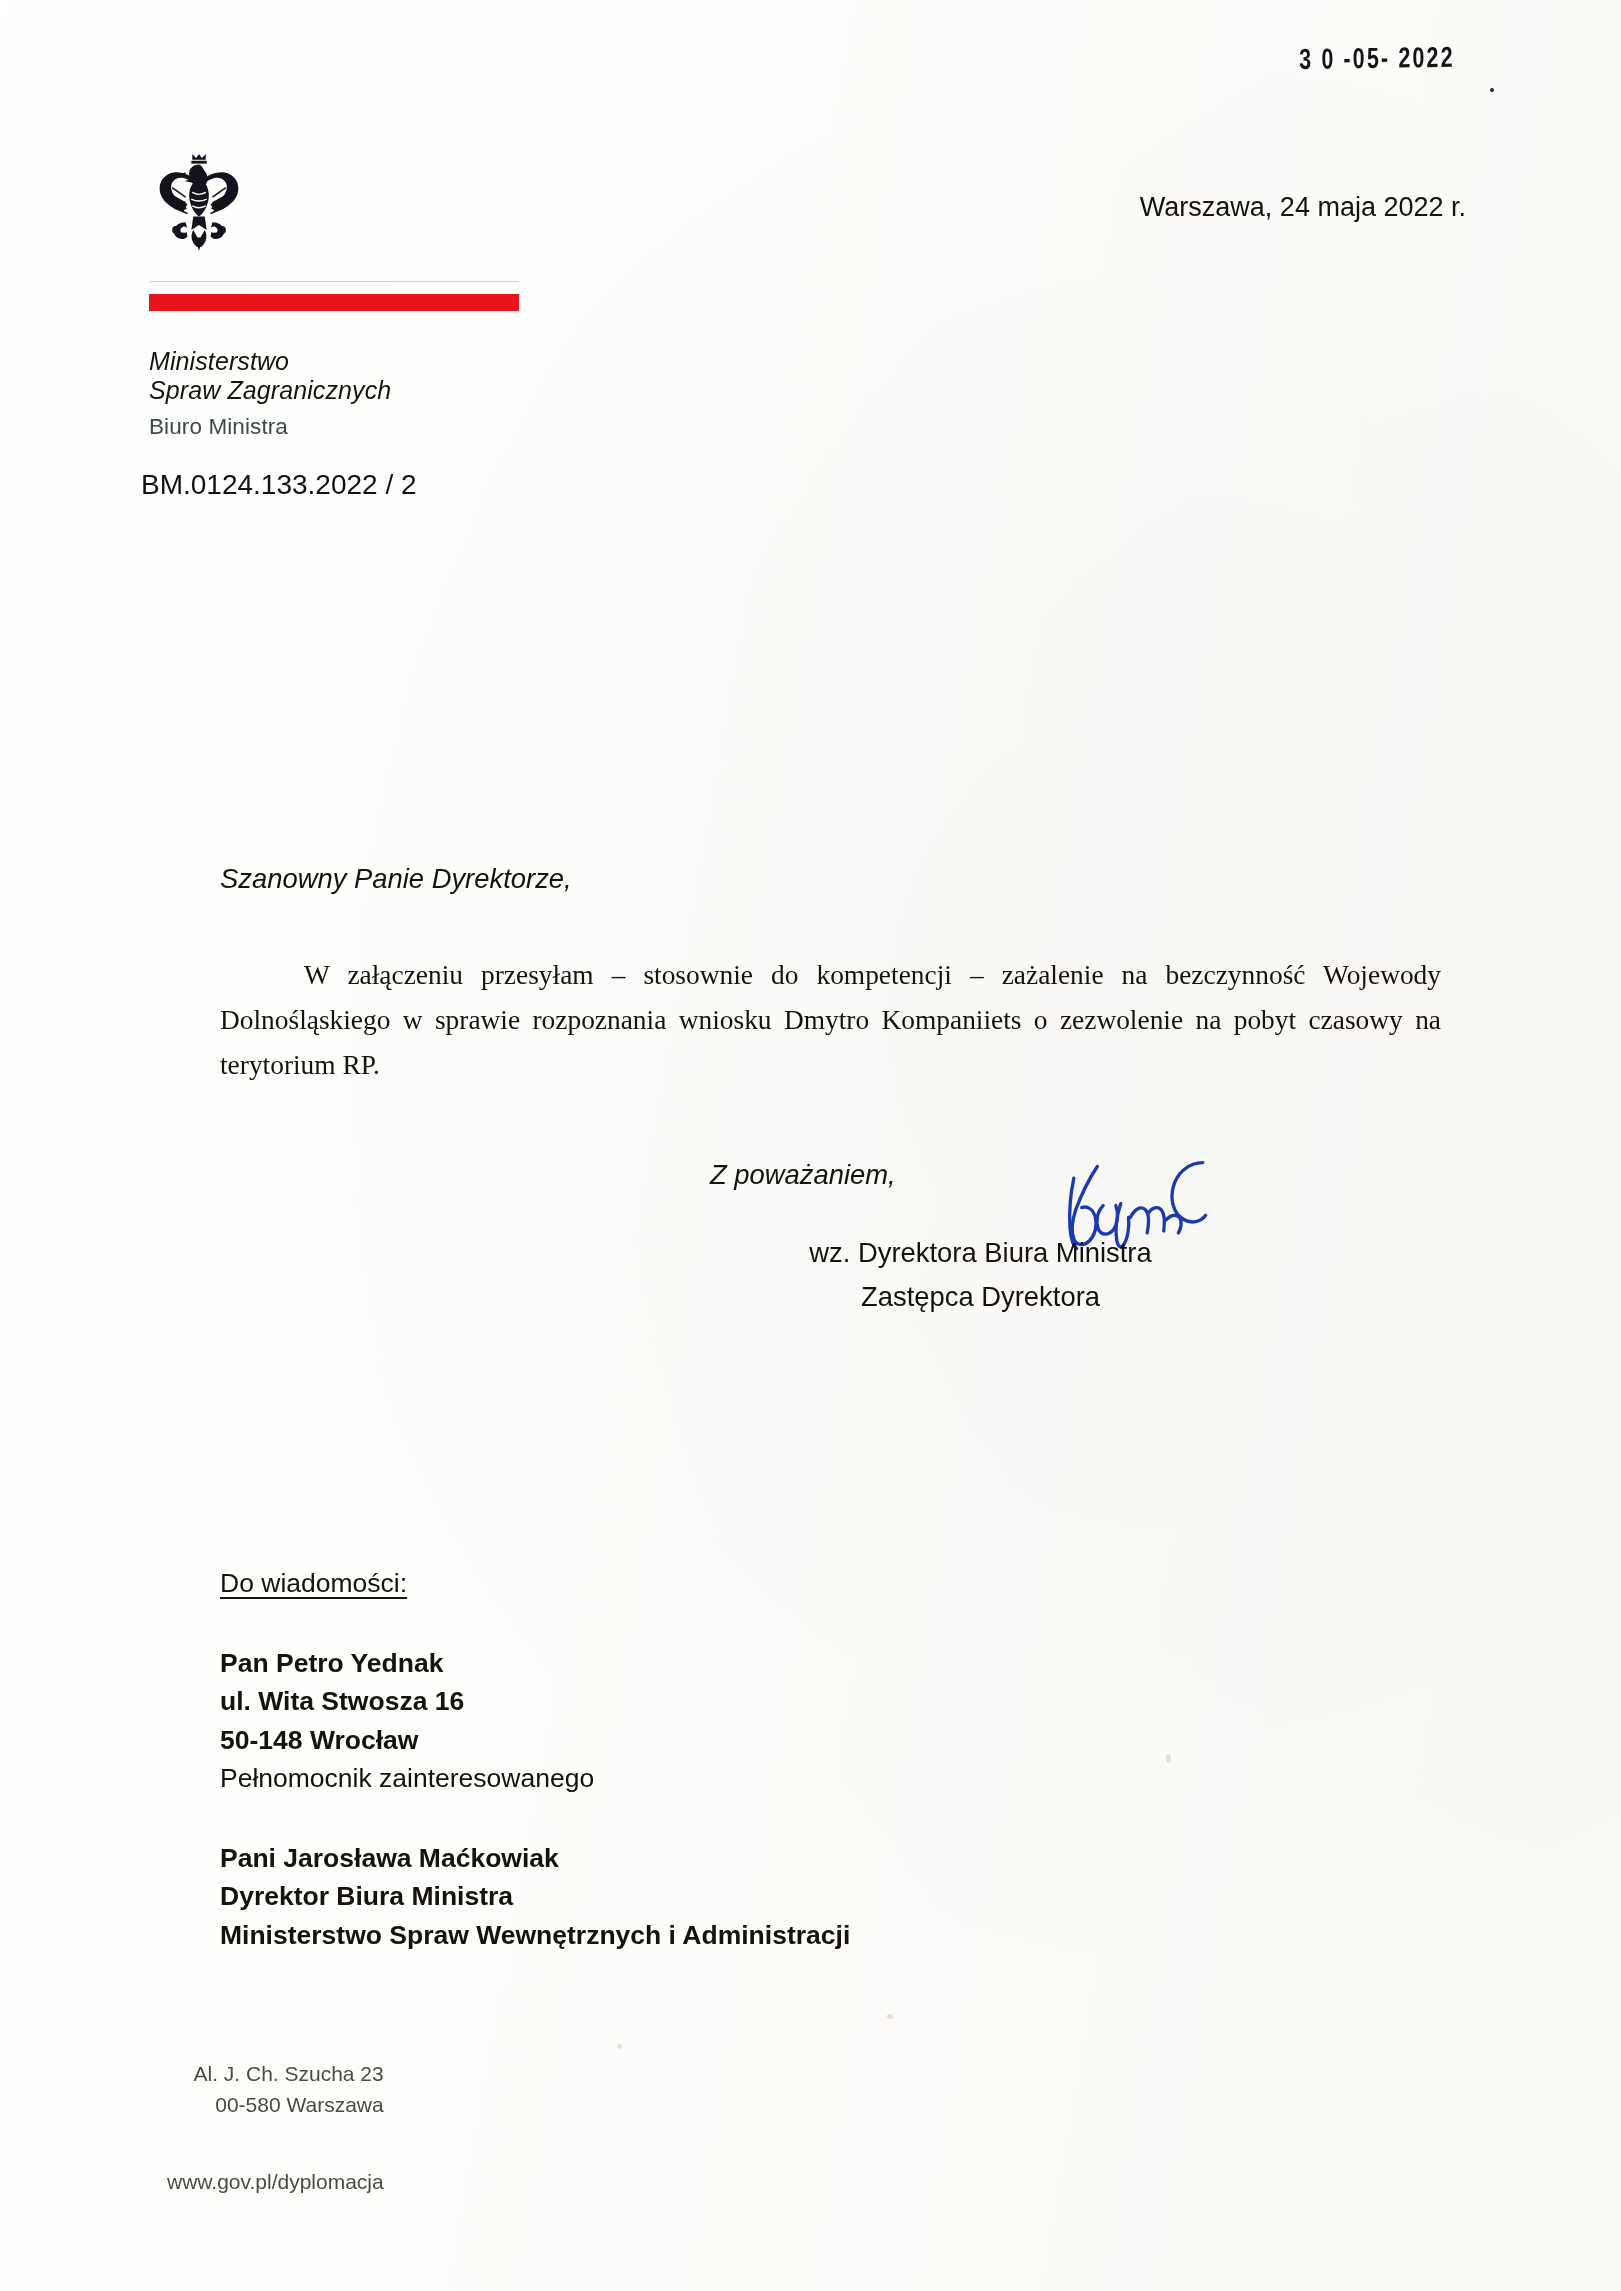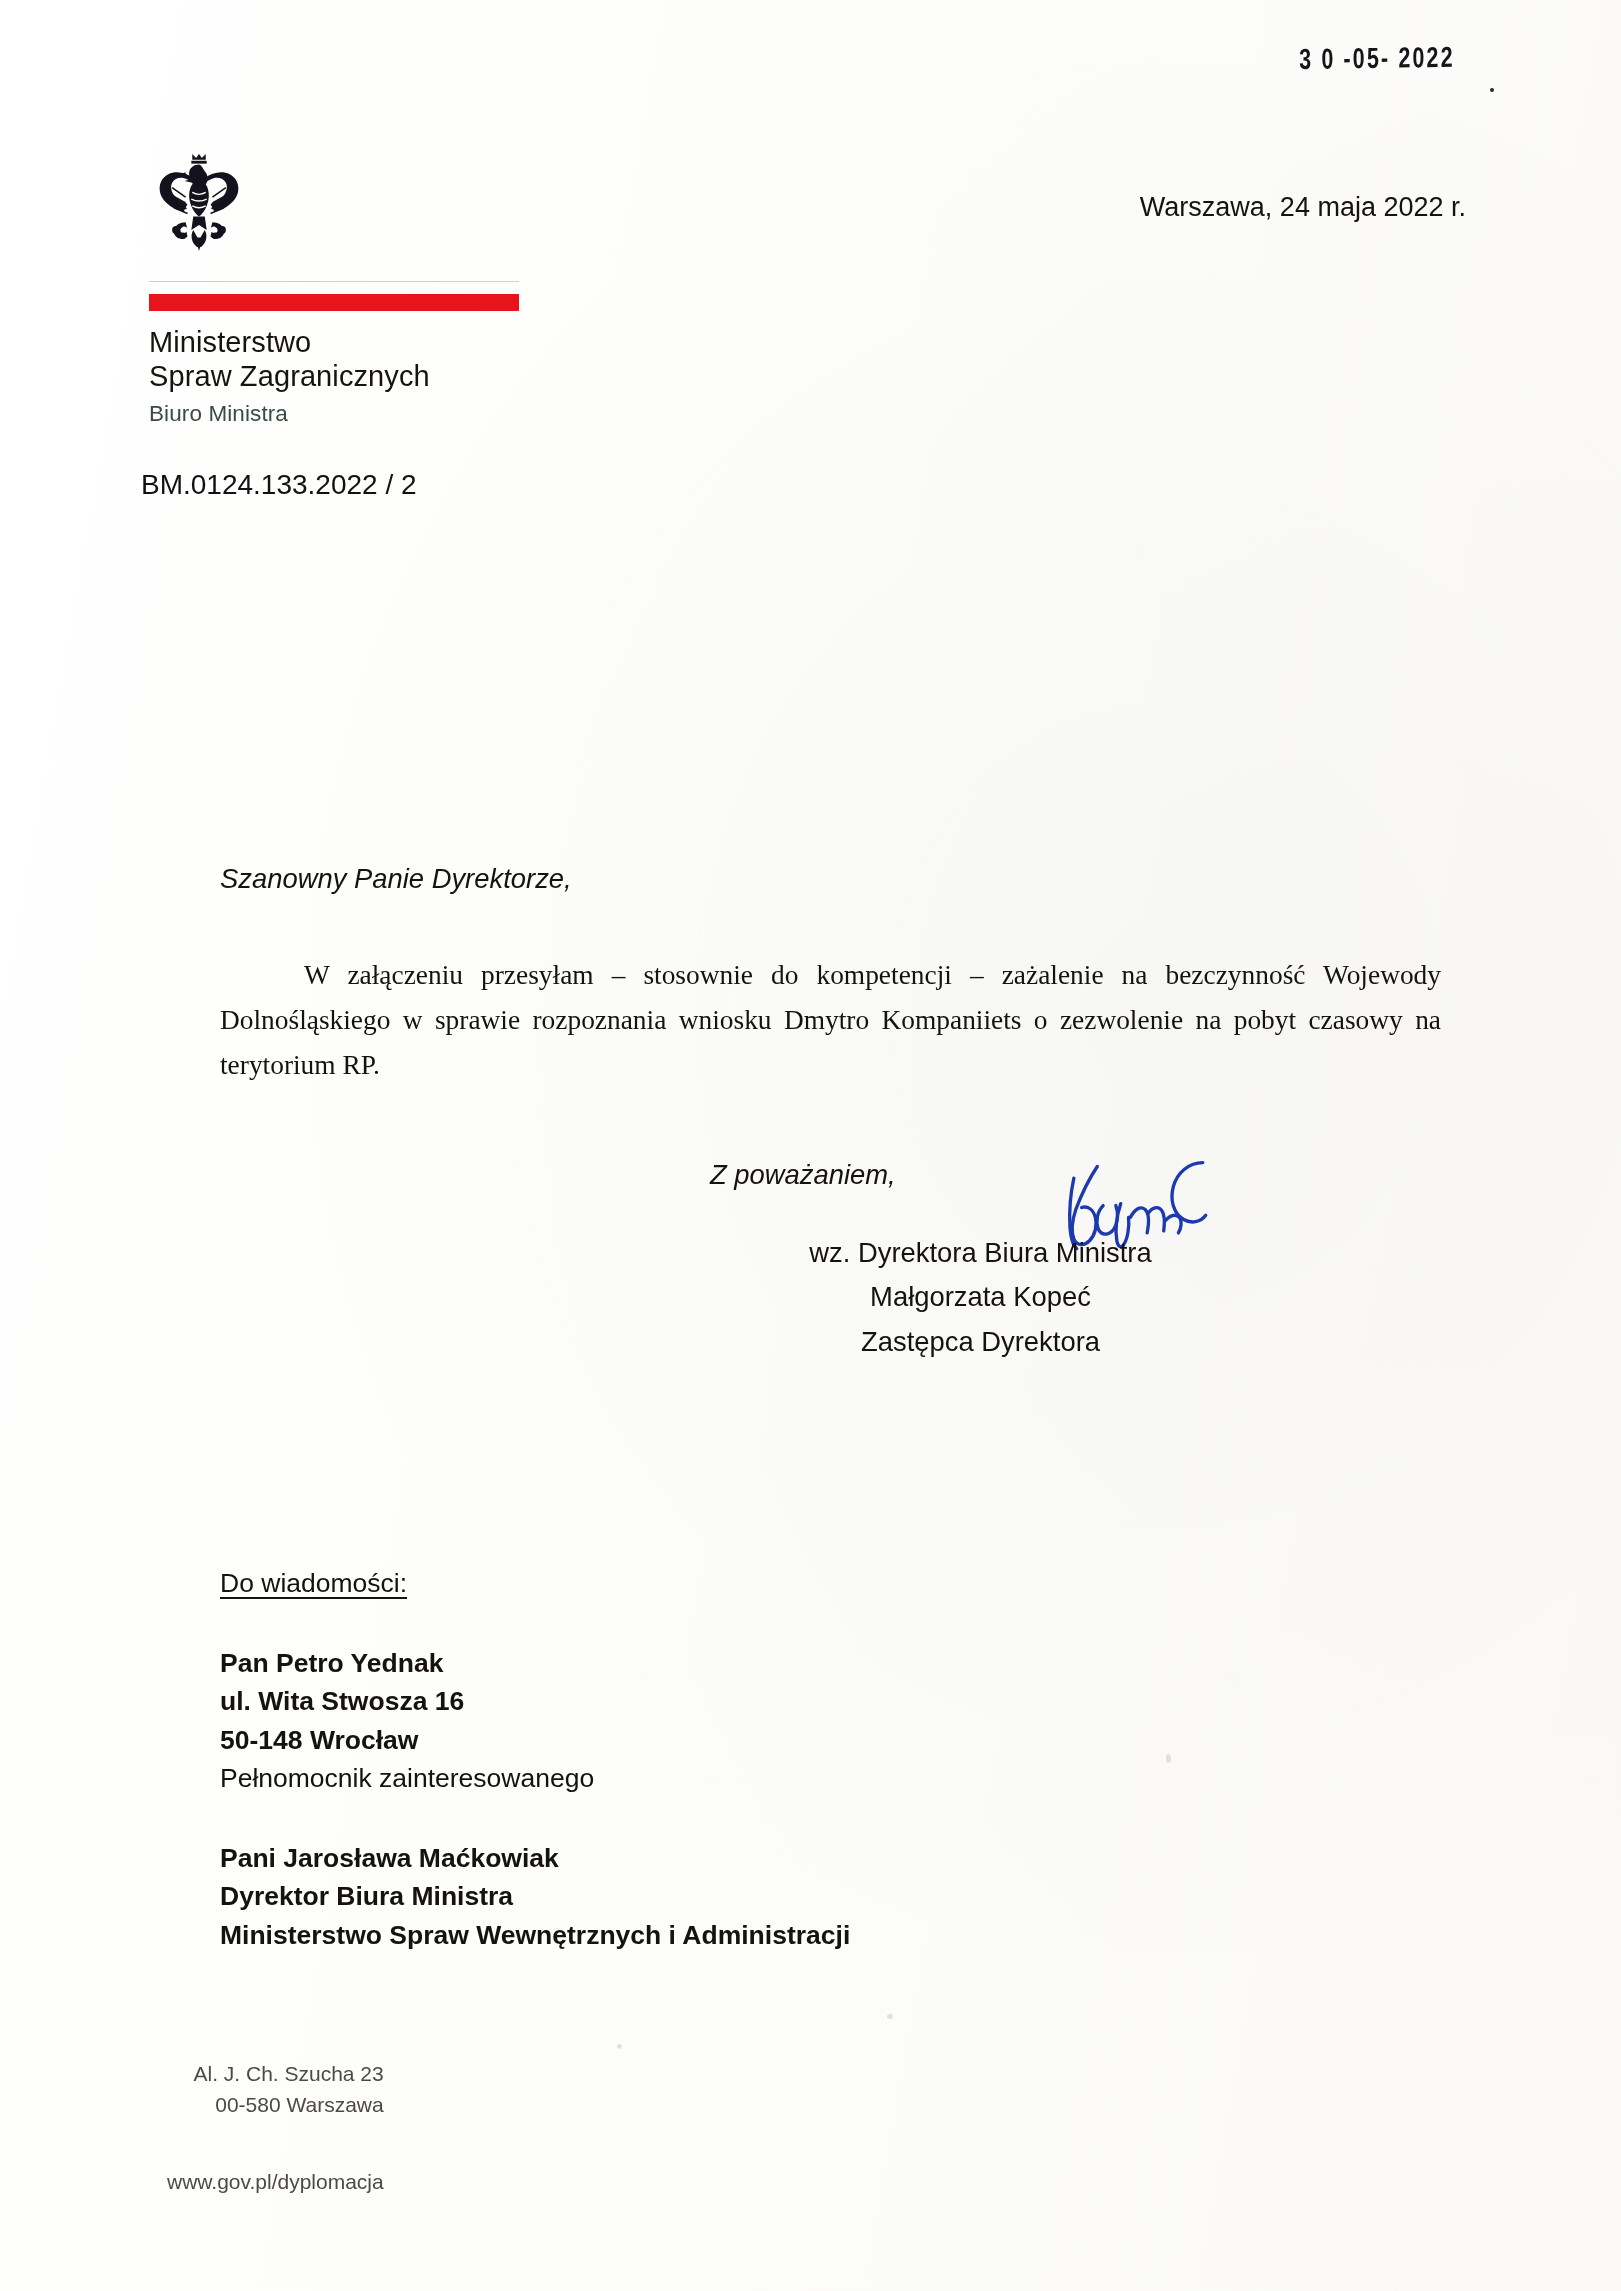--- a/index.html
+++ b/index.html
@@ -82,25 +82,26 @@
     height: 1px;
     background: #f0c3c3;
   }
   .redbar {
     margin-top: 12.7px;
     width: 370px;
     height: 16.7px;
     background: #e8141b;
   }
   .ministry-name {
-    margin-top: 14px;
-    font-size: 29px;
+    margin-top: 36px;
+    font-size: 25px;
     line-height: 1.18;
     color: #17140f;
     letter-spacing: 0.1px;
+    font-style: italic;
   }
   .ministry-dept {
     margin-top: 7.8px;
     font-size: 22.5px;
     color: #3c4a45;
     letter-spacing: 0.1px;
   }
 
   
   .reference {
@@ -301,21 +302,20 @@
       <path d="M68 60 C64 72 62 86 64 98 C65 104 68 106 71 102 C75 96 77 84 76 74"></path>
       <path d="M78 74 C82 66 88 62 93 66 C97 70 97 80 95 90"></path>
       <path d="M96 70 C100 64 106 62 110 67 C113 71 113 80 112 88"></path>
       <path d="M113 78 C118 72 124 70 128 74 C131 78 130 85 127 90"></path>
       <path d="M152 18 C138 18 126 28 122 42 C118 56 122 70 132 76 C140 81 150 79 155 72"></path>
     </g>
   </svg>
 
   <div class="sign-block">
     <div>wz. Dyrektora Biura Ministra</div>
-    <div>Małgorzata Kopeć</div>
     <div>Zastępca Dyrektora</div>
   </div>
 
   <div class="cc-wrap">
     <div class="cc-heading">Do wiadomości:</div>
     <div id="cc-groups">
         <div class="cc-group">
           <div class="cc-line bold">Pan Petro Yednak</div>
           <div class="cc-line bold">ul. Wita Stwosza 16</div>
           <div class="cc-line bold">50-148 Wrocław</div>

